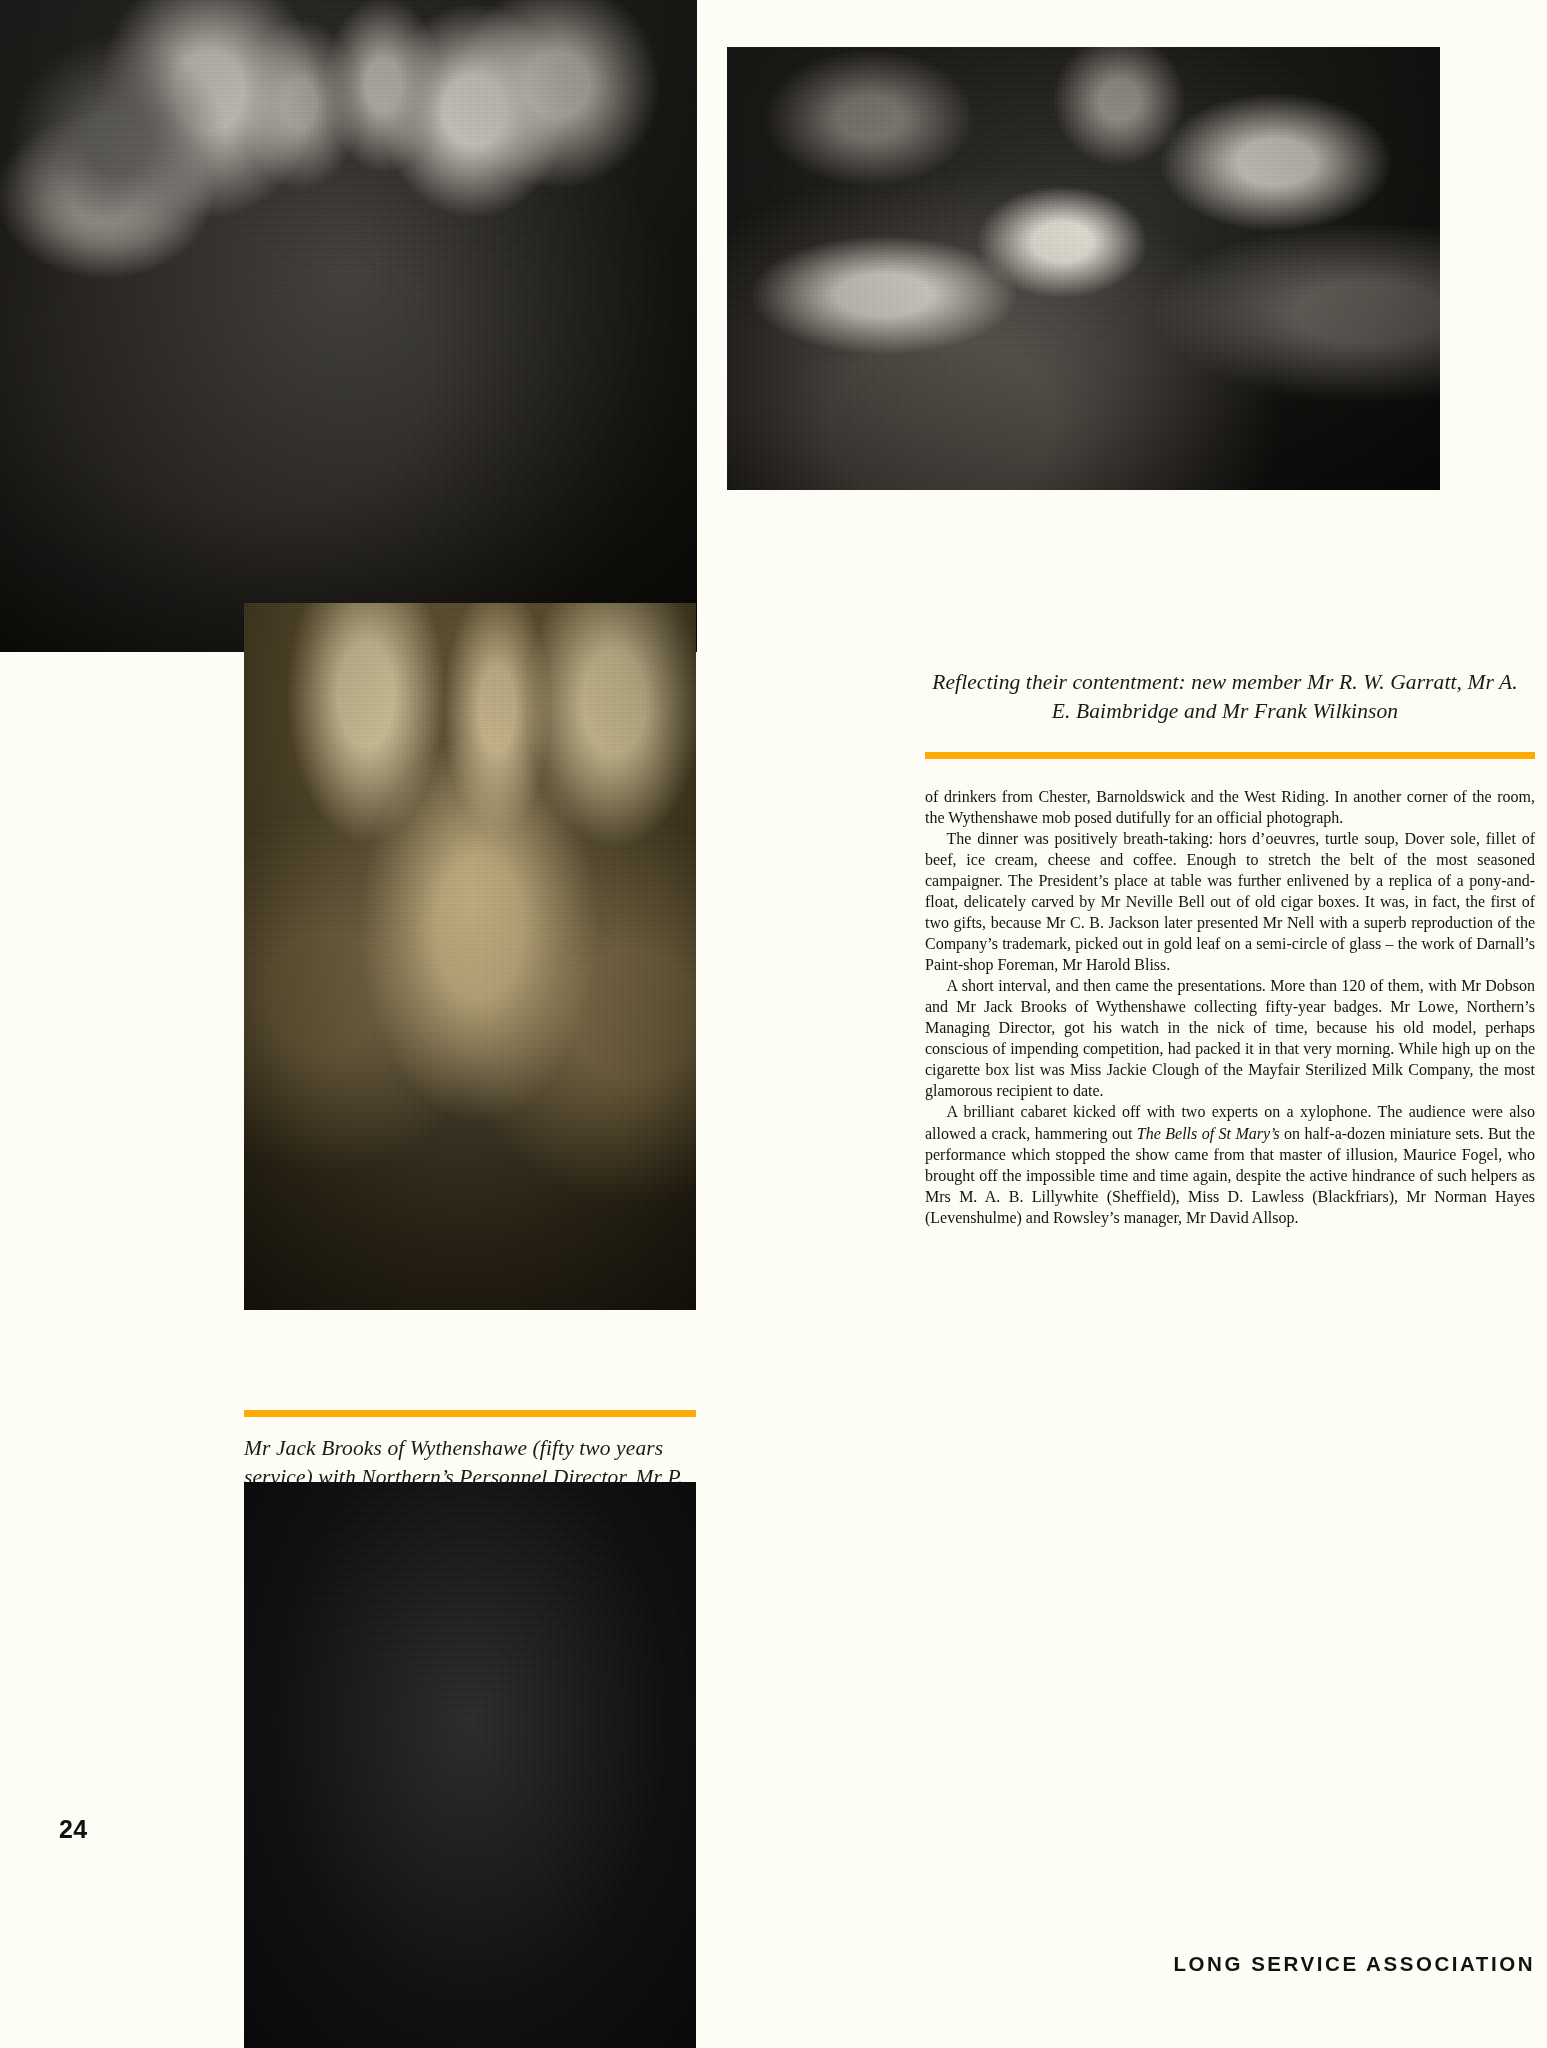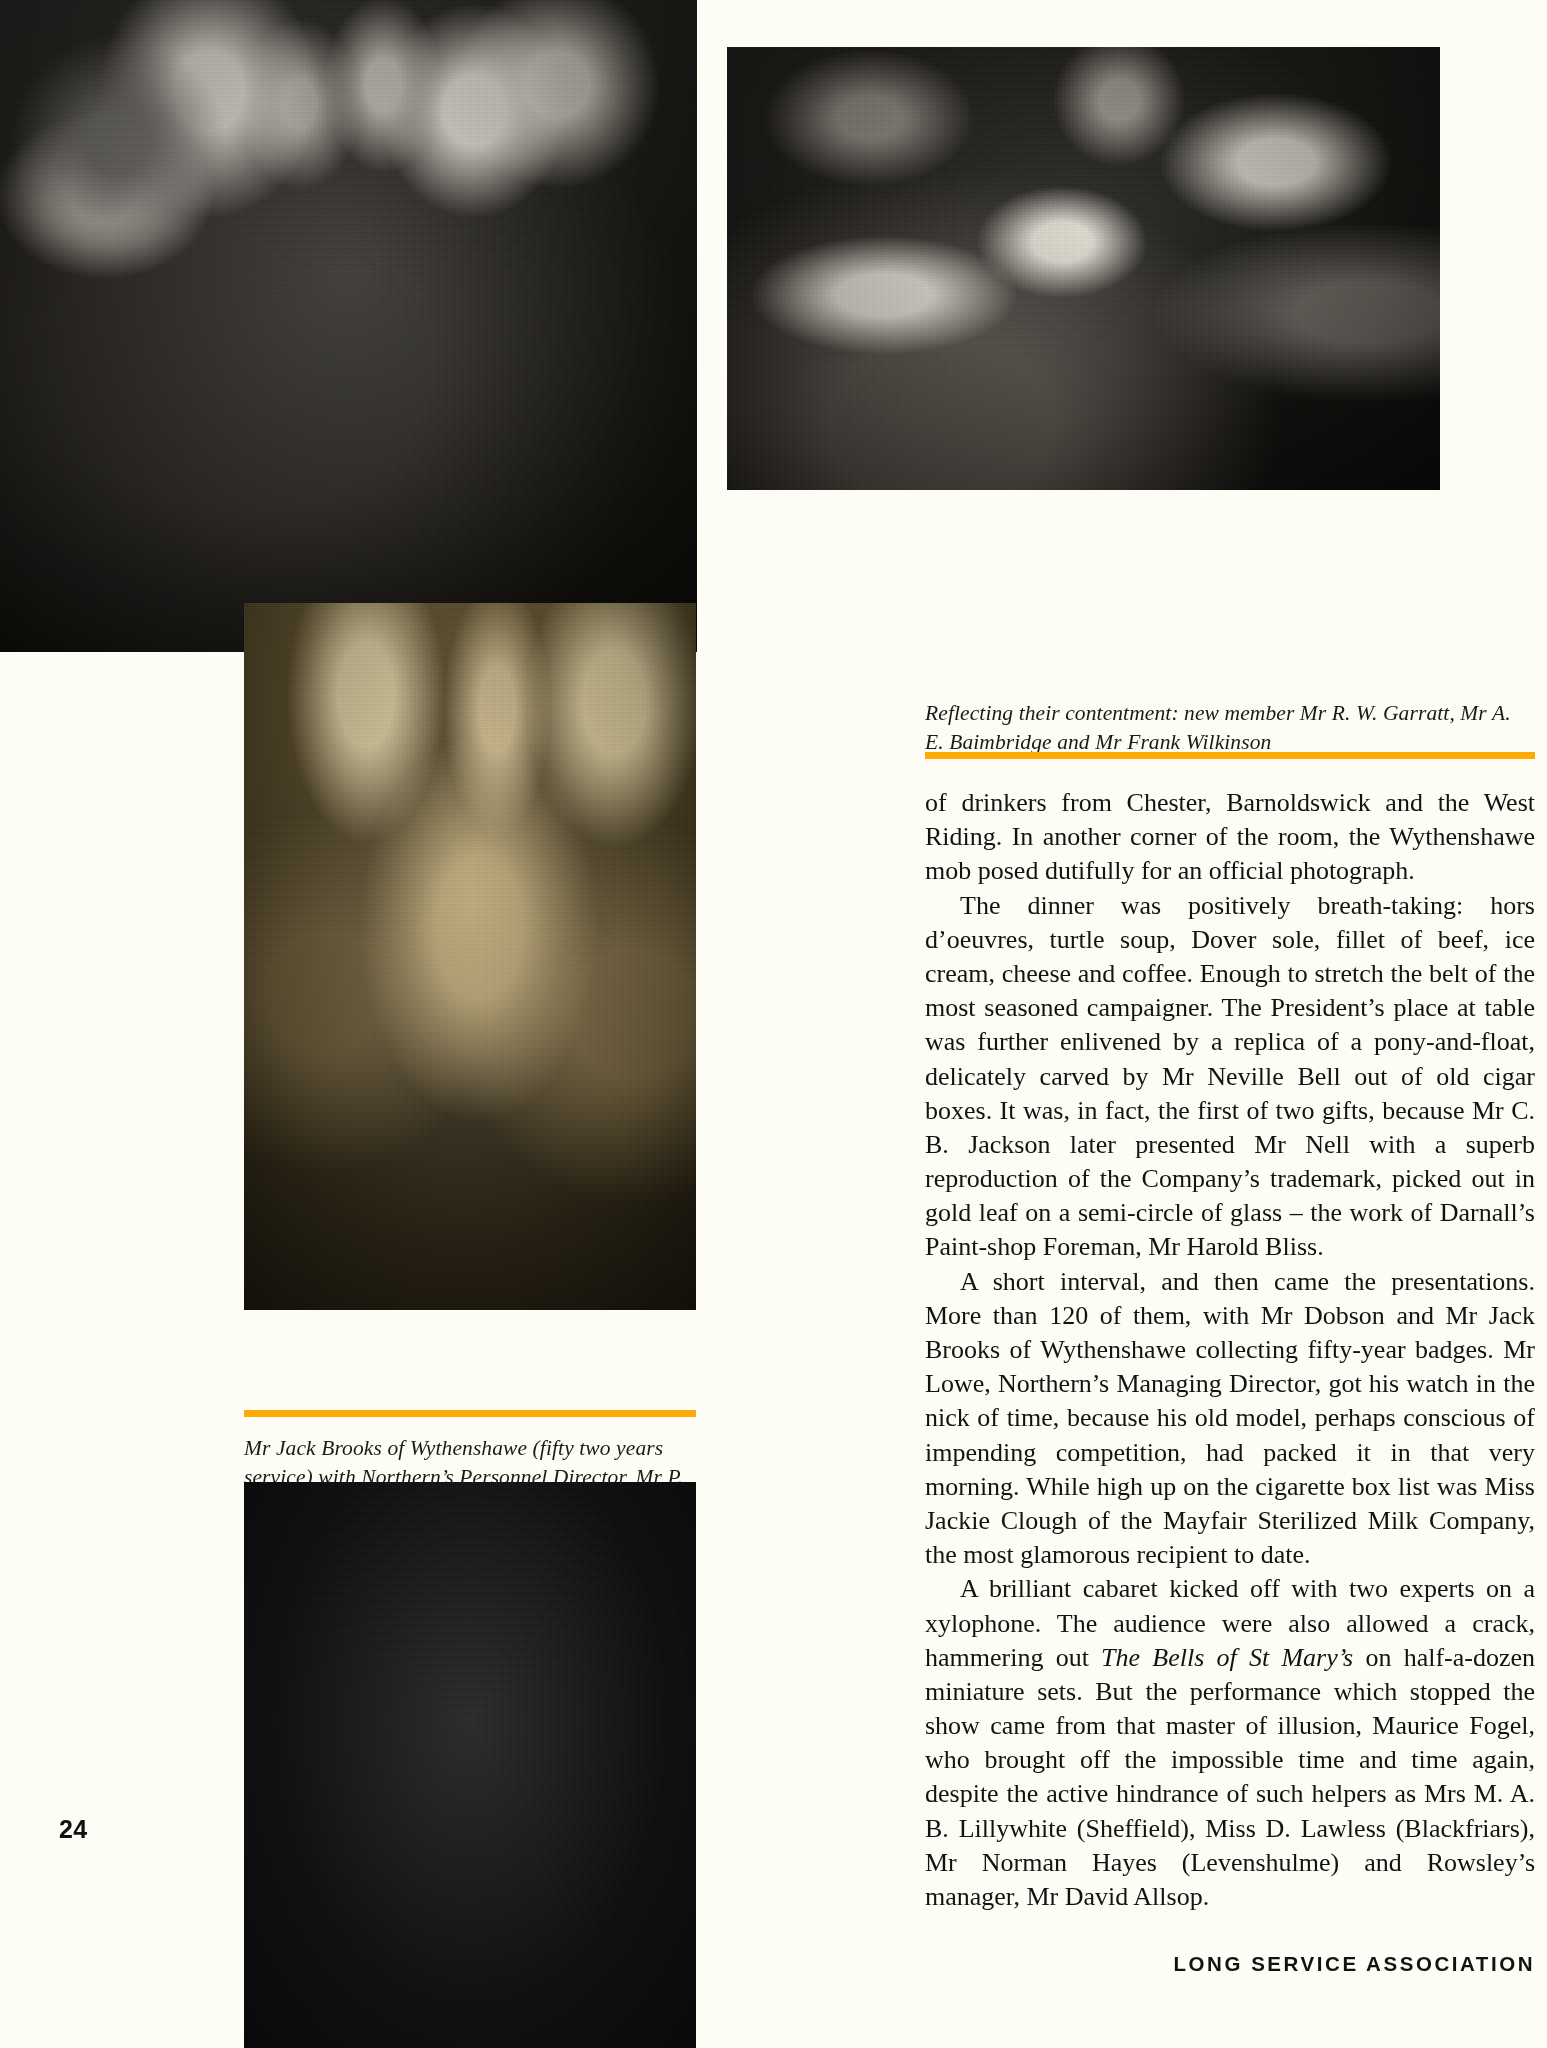--- a/index.html
+++ b/index.html
@@ -91,38 +91,38 @@
   
   .caption {
     position: absolute;
     font-style: italic;
     font-size: 21.5px;
     line-height: 1.33;
     color: #1a1a18;
     letter-spacing: .1px;
   }
   #caption-conference { left: 244px; top: 668px; width: 452px; }
-  #caption-members    { left: 925px; top: 699px; width: 600px; }
+  #caption-members    { left: 925px; top: 668px; width: 600px; text-align: center; }
   #caption-badge      { left: 244px; top: 1326px; width: 455px; text-align: justify; }
   #caption-brooks     { left: 244px; top: 1434px; width: 455px; }
 
   
   .rule-orange {
     position: absolute;
     height: 7px;
     background: #ffab07;
   }
   #rule-body   { left: 925px; top: 752px;  width: 610px; }
   #rule-column { left: 244px; top: 1410px; width: 452px; }
 
   
   #body-column {
     position: absolute;
     left: 925px; top: 786px; width: 610px;
-    font-size: 26px;
+    font-size: 16px;
     line-height: 1.315;
     color: #131312;
     text-align: justify;
     text-justify: inter-word;
     hyphens: manual;
   }
   #body-column p { margin: 0; text-indent: 1.35em; }
   #body-column p.first { text-indent: 0; }
   #body-column i { font-style: italic; }
 

